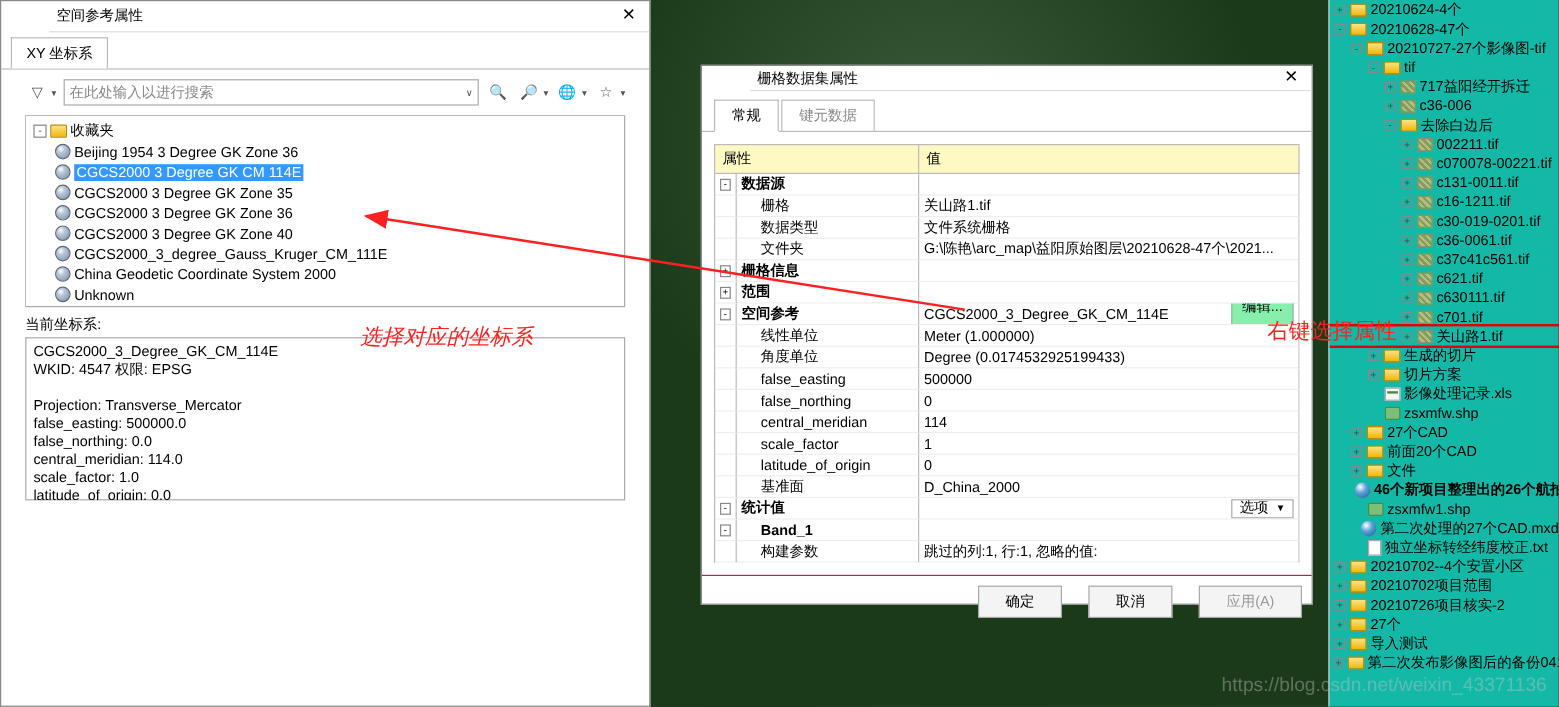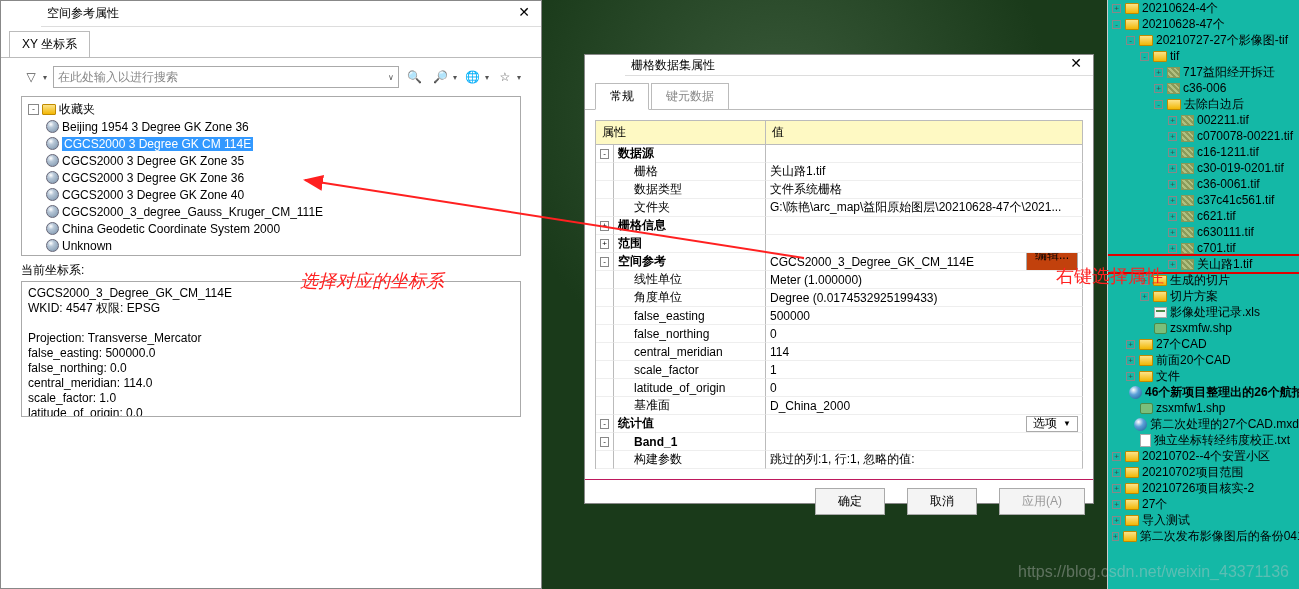--- a/index.html
+++ b/index.html
@@ -93,21 +93,21 @@
 }
 .pg-row { display: flex; height: 18px; align-items: center; }
 .pg-row > div { border-right: 1px solid #bbb; border-bottom: 1px solid #eee; height: 100%; display: flex; align-items: center; padding: 0 4px; overflow: hidden; }
 .pg-toggle { width: 18px; justify-content: center; }
 .pg-tg-box { width: 10px; height: 10px; border: 1px solid #888; font-size: 8px; line-height: 8px; text-align: center; }
 .pg-label { width: 152px; }
 .pg-label.indent1 { padding-left: 20px; width: 152px; }
 .pg-value { flex: 1; white-space: nowrap; }
 .pg-row.bold .pg-label { font-weight: bold; }
 .pg-btn {
-  border: 1px solid #aaa; background: #c2410c; height: 32px; padding: 0 8px;
+  border: 1px solid #aaa; background: #86efac; height: 32px; padding: 0 8px;
   margin-left: auto; cursor: default;
 }
 .pg-dd { border: 1px solid #aaa; height: 16px; padding: 0 6px; display: flex; align-items: center; gap: 6px; margin-left: auto; }
 .pg-dd::after { content: "▼"; font-size: 8px; }
 
 .dlg-buttons {
   display: flex; justify-content: flex-end; gap: 22px; padding: 8px;
   border-top: 1px solid #be185d;
   align-items: flex-end;
 }
@@ -435,20 +435,25 @@
       <span>002211.tif</span>
     </div>
     <div class="cat-row pad4">
       <span class="exp plus"></span>
       <span class="raster"></span>
       <span>c070078-00221.tif</span>
     </div>
     <div class="cat-row pad4">
       <span class="exp plus"></span>
       <span class="raster"></span>
+      <span>c131-0011.tif</span>
+    </div>
+    <div class="cat-row pad4">
+      <span class="exp plus"></span>
+      <span class="raster"></span>
       <span>c16-1211.tif</span>
     </div>
     <div class="cat-row pad4">
       <span class="exp plus"></span>
       <span class="raster"></span>
       <span>c30-019-0201.tif</span>
     </div>
     <div class="cat-row pad4">
       <span class="exp plus"></span>
       <span class="raster"></span>

